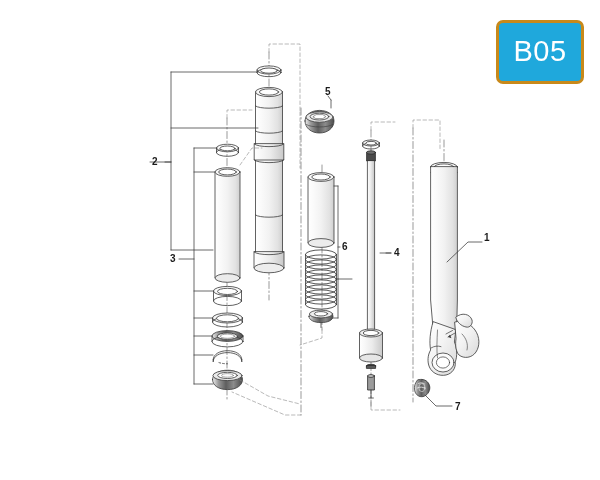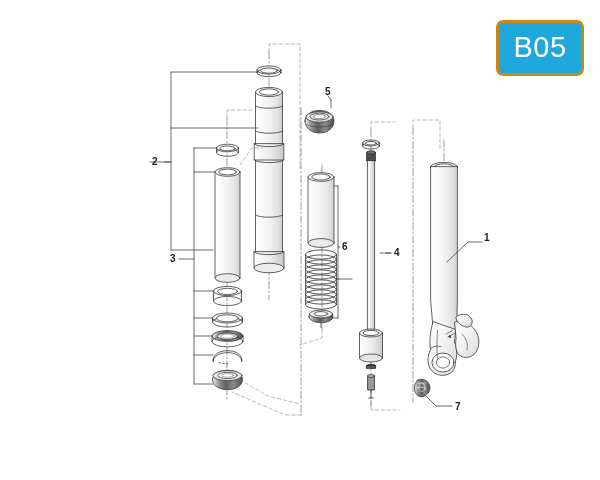--- a/index.html
+++ b/index.html
@@ -37,21 +37,21 @@
     justify-content: center;
     border-radius: 7px;
     letter-spacing: 0.5px;
     line-height: 1;
     user-select: none;
   }
   #page-badge {
     left: 496px;
     top: 20px;
     width: 88px;
-    height: 56px;
+    height: 64px;
     background: #1fa8dc;
     border: 3px solid #c8891a;
     color: #ffffff;
     font-size: 29px;
     font-weight: 400;
     padding-bottom: 2px;
   }
   
   .callout {
     position: absolute;

